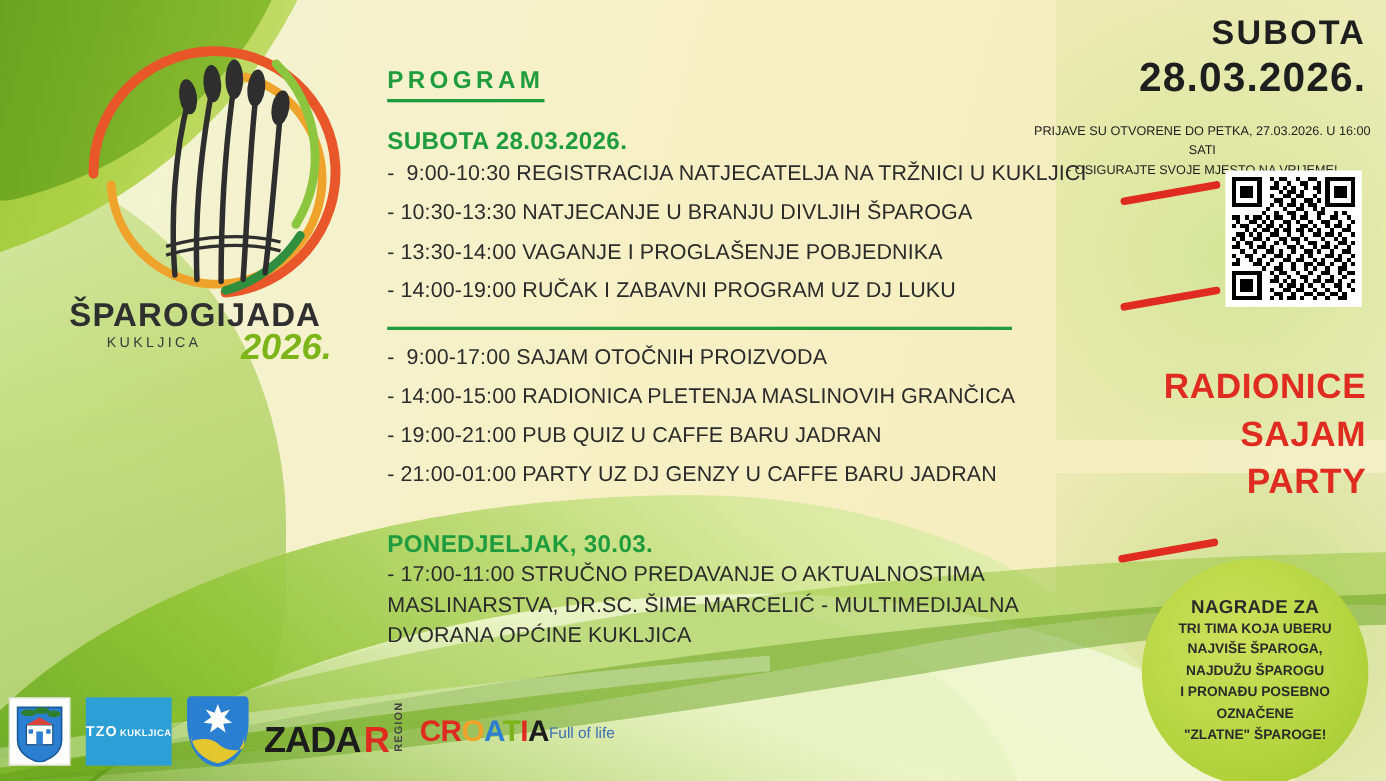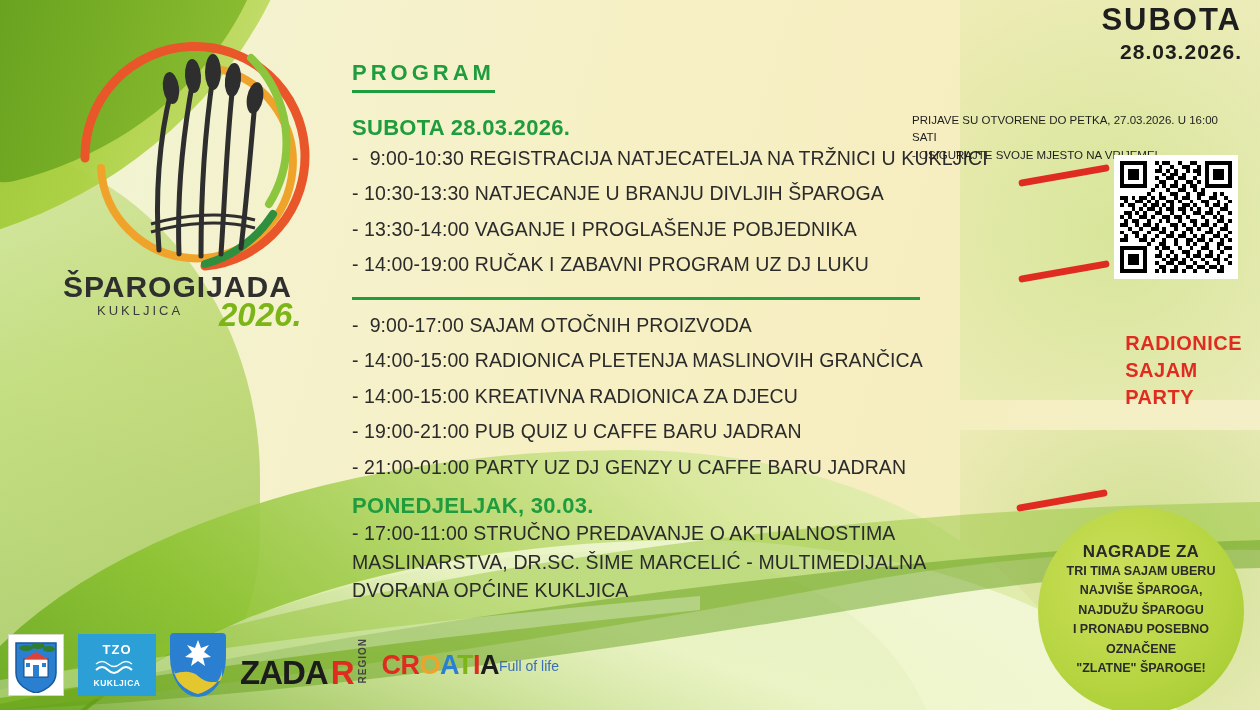--- a/index.html
+++ b/index.html
@@ -99,21 +99,21 @@
     font-size: 22px; font-weight: bold; letter-spacing: 4px;
     padding-bottom: 4px;
     display: inline-block;
     border-bottom: 3px solid #1f9c3d;
   }
   .day-head {
     margin-top: 22px;
     color: #1f9c3d;
     font-size: 22px; font-weight: bold; letter-spacing: .3px;
   }
-  .day-head.second { margin-top: 8px; }
+  .day-head.second { margin-top: 32px; }
   .item {
     color: #2b2b2b;
     font-size: 19.5px;
     line-height: 1.82;
     white-space: pre;
     letter-spacing: .1px;
   }
   .item.wrap { white-space: normal; line-height: 1.45; }
   .divider {
     margin: 14px 0 8px 0;
@@ -121,25 +121,25 @@
     background: #1f9c3d;
   }
 
   
   .right-date {
     position: absolute; right: 18px; top: 2px;
     text-align: right;
     color: #1e1e1e;
     font-weight: bold;
   }
-  .right-date .d1 { font-size: 31px; letter-spacing: 2px; }
-  .right-date .d2 { font-size: 21px; letter-spacing: 1px; margin-top: 2px; }
+  .right-date .d1 { font-size: 31px; letter-spacing: 2px; margin-top: 10px; }
+  .right-date .d2 { font-size: 37px; letter-spacing: 1px; margin-top: 2px; }
   .right-note {
-    position: absolute; right: 18px; top: 112px; width: 330px;
-    text-align: left;
+    position: absolute; right: 2px; top: 112px; width: 330px;
+    text-align: center;
     font-size: 11.5px; line-height: 1.5; color: #1e1e1e;
   }
   .qr {
     position: absolute; right: 22px; top: 155px;
     width: 124px; height: 124px; background: #fff; padding: 6px;
   }
   .qr svg { display: block; }
   .redline {
     position: absolute; right: 150px; top: 172px;
     width: 92px; height: 7px;
@@ -156,23 +156,24 @@
   }
   .redline3 {
     position: absolute; right: 152px; top: 497px;
     width: 92px; height: 7px;
     background: #e02b20;
     border-radius: 4px;
     transform: rotate(-10deg);
   }
   .keywords {
     position: absolute; right: 18px; top: 330px;
+    text-align: right;
     color: #e02b20;
     font-weight: bold;
-    font-size: 20px;
+    font-size: 32px;
     line-height: 1.35;
     letter-spacing: .5px;
   }
   .badge {
     position: absolute; right: 16px; bottom: -4px;
     width: 206px; height: 206px;
     border-radius: 50%;
     background: radial-gradient(circle at 40% 35%, #cde05c 0%, #b5d43f 60%, #9ec72d 100%);
     display: flex; flex-direction: column;
     align-items: center; justify-content: flex-start;
@@ -193,21 +194,21 @@
   }
   .flogo { display: flex; align-items: center; }
   .crest {
     width: 56px; height: 62px; background: #fff;
     border: 1px solid #d7d7c8;
     display: flex; flex-direction: column; align-items: center; justify-content: flex-start;
     padding-top: 4px;
   }
   .tzo {
     width: 78px; height: 62px; background: #2b9fd6; color: #fff;
-    display: flex; flex-direction: column; align-items: center; justify-content: center;
+    display: flex; flex-direction: row; align-items: center; justify-content: center;
     font-size: 10px; font-weight: bold; line-height: 1.2;
   }
   .tzo .t1 { font-size: 13px; letter-spacing: 1px; }
   .tzo .t2 { font-size: 8.5px; letter-spacing: .5px; margin-top: 2px; }
   .shield {
     width: 56px; height: 64px; background: #2b7fd0;
     border-radius: 4px 4px 28px 28px / 4px 4px 40px 40px;
     display: flex; align-items: center; justify-content: center;
     position: relative; overflow: hidden;
   }
@@ -281,21 +282,20 @@
       <div class="item">- 10:30-13:30 NATJECANJE U BRANJU DIVLJIH ŠPAROGA</div>
       <div class="item">- 13:30-14:00 VAGANJE I PROGLAŠENJE POBJEDNIKA</div>
       <div class="item">- 14:00-19:00 RUČAK I ZABAVNI PROGRAM UZ DJ LUKU</div>
     </div>
 
     <div class="divider"></div>
 
     <div>
       <div class="item">-  9:00-17:00 SAJAM OTOČNIH PROIZVODA</div>
       <div class="item">- 14:00-15:00 RADIONICA PLETENJA MASLINOVIH GRANČICA</div>
-      <div class="item">- 14:00-15:00 KREATIVNA RADIONICA ZA DJECU</div>
       <div class="item">- 19:00-21:00 PUB QUIZ U CAFFE BARU JADRAN</div>
       <div class="item">- 21:00-01:00 PARTY UZ DJ GENZY U CAFFE BARU JADRAN</div>
     </div>
 
     <div class="day-head second">PONEDJELJAK, 30.03.</div>
     <div class="item wrap">- 17:00-11:00 STRUČNO PREDAVANJE O AKTUALNOSTIMA MASLINARSTVA, DR.SC. ŠIME MARCELIĆ - MULTIMEDIJALNA DVORANA OPĆINE KUKLJICA</div>
   </div>
 
   <div class="right-date">
     <div class="d1">SUBOTA</div>
@@ -546,21 +546,21 @@
   </div>
 
   <div class="keywords">
     <div>RADIONICE</div>
     <div>SAJAM</div>
     <div>PARTY</div>
   </div>
 
   <div class="badge">
     <div class="b-title">NAGRADE ZA</div>
-    <div class="b-line">TRI TIMA SAJAM UBERU</div>
+    <div class="b-line">TRI TIMA KOJA UBERU</div>
     <div class="b-line">NAJVIŠE ŠPAROGA,</div>
     <div class="b-line">NAJDUŽU ŠPAROGU</div>
     <div class="b-line">I PRONAĐU POSEBNO OZNAČENE</div>
     <div class="b-line">"ZLATNE" ŠPAROGE!</div>
   </div>
 
   <div class="footer">
     <div class="flogo">
       <div class="crest">
         <svg width="48" height="54" viewBox="0 0 48 54">

